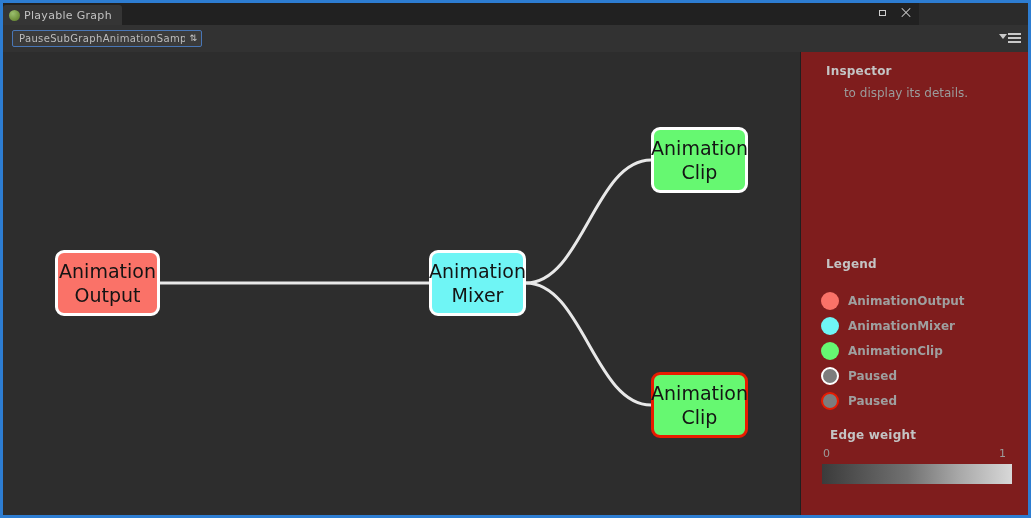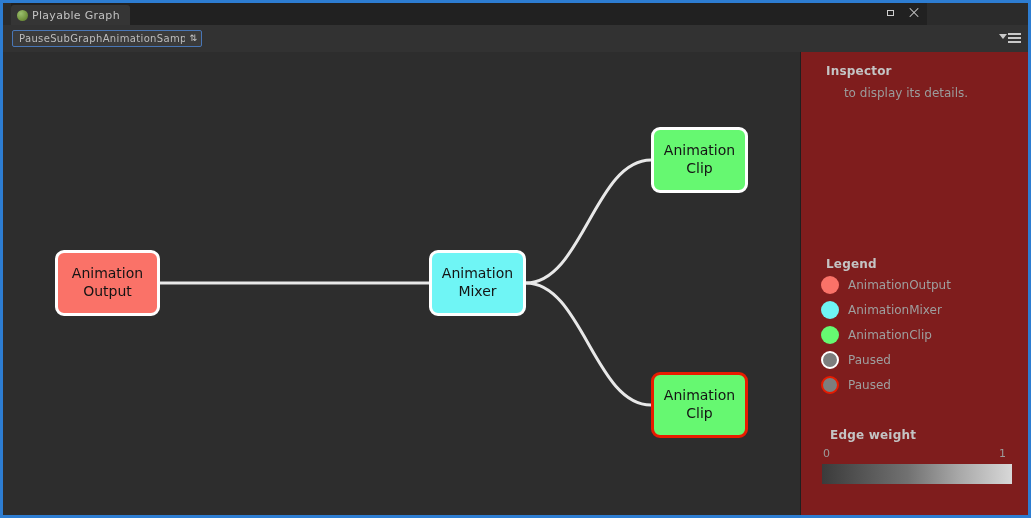--- a/index.html
+++ b/index.html
@@ -23,21 +23,20 @@
   }
 
   
   #tabbar {
     position: absolute;
     left: 0; top: 0;
     width: 916px;
     height: 22px;
     background: #212121;
     border-bottom: 1px solid #0f766e;
-    margin-left: 8px;
   }
   #tab {
     position: absolute;
     left: 0; top: 2px;
     height: 20px;
     display: flex;
     align-items: center;
     padding: 0 10px 0 6px;
     background: #353535;
     border-top-left-radius: 3px;
@@ -160,21 +159,21 @@
 
   .node {
     position: absolute;
     box-sizing: border-box;
     border-radius: 9px;
     display: flex;
     align-items: center;
     justify-content: center;
     text-align: center;
     line-height: 1.28;
-    font-size: 14px;
+    font-size: 19px;
     color: #141414;
     font-family: "DejaVu Sans", sans-serif;
     user-select: none;
   }
 
   
   #sidebar {
     position: absolute;
     left: 797px; top: 49px;
     width: 228px;
@@ -201,22 +200,23 @@
     font-size: 12px;
     color: #9b9b9b;
     line-height: 1.35;
   }
   #legend-title {
     position: absolute;
     left: 25px; top: 205px;
   }
   #legend-list {
     position: absolute;
-    left: 20px; top: 220px;
+    left: 20px; top: 236px;
     width: 200px;
+    font-weight: bold;
   }
   .legend-row {
     display: flex;
     align-items: center;
     height: 25px;
   }
   .swatch {
     width: 18px; height: 18px;
     border-radius: 50%;
     box-sizing: border-box;

